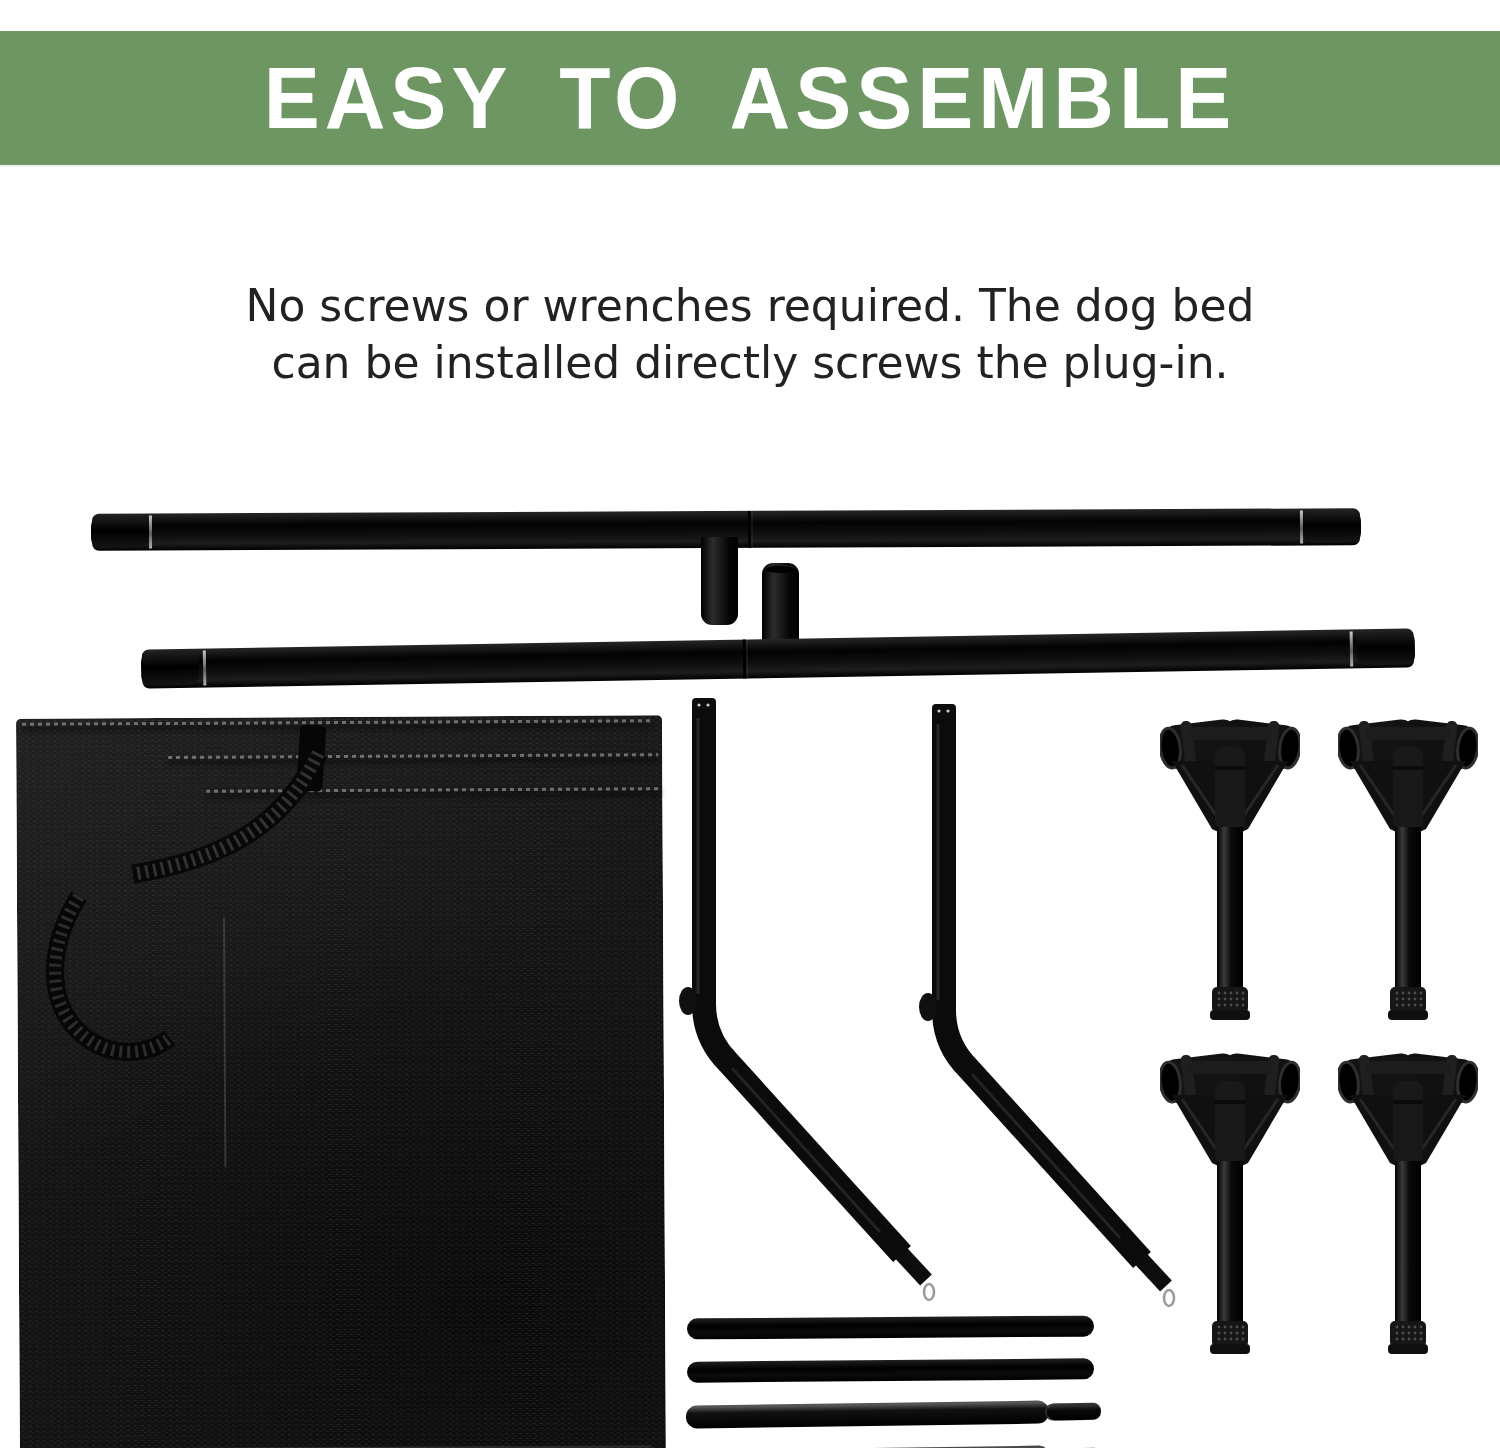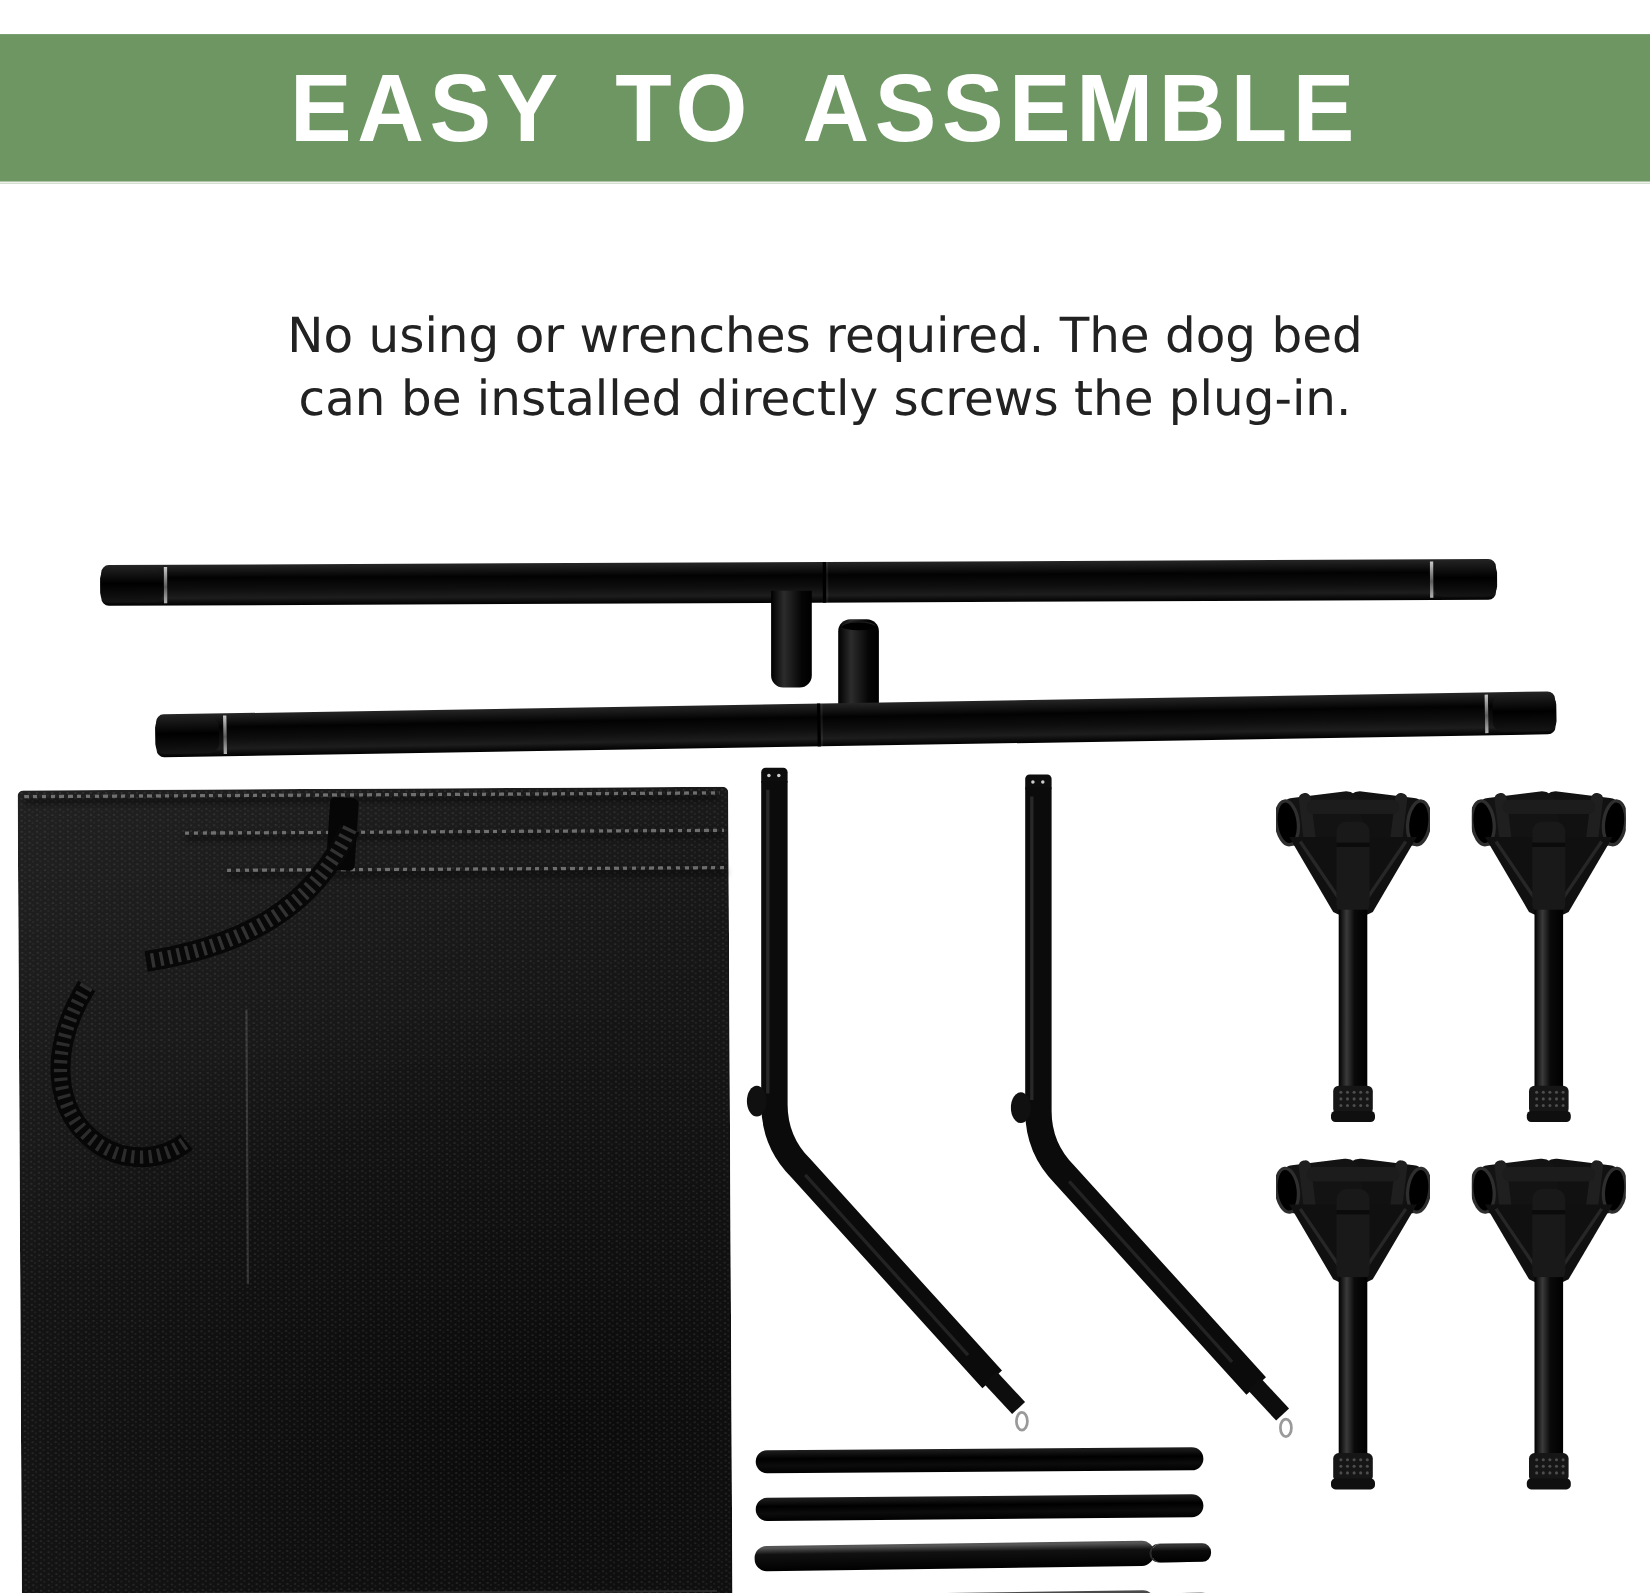--- a/index.html
+++ b/index.html
@@ -120,21 +120,21 @@
 </head>
 <body>
 
 <div class="canvas">
 
   <div class="header">
     <h1>EASY TO ASSEMBLE</h1>
   </div>
 
   <div class="desc">
-    <div>No using or wrenches required. The dog bed</div>
+    <div>No screws or wrenches required. The dog bed</div>
     <div>can be installed directly screws the plug-in.</div>
   </div>
 
   <svg width="0" height="0" style="position:absolute" aria-hidden="true">
     <defs>
       <linearGradient id="legGrad" x1="0" y1="0" x2="1" y2="0">
         <stop offset="0" stop-color="#000"></stop>
         <stop offset="0.28" stop-color="#3a3a3a"></stop>
         <stop offset="0.55" stop-color="#0a0a0a"></stop>
         <stop offset="1" stop-color="#000"></stop>

